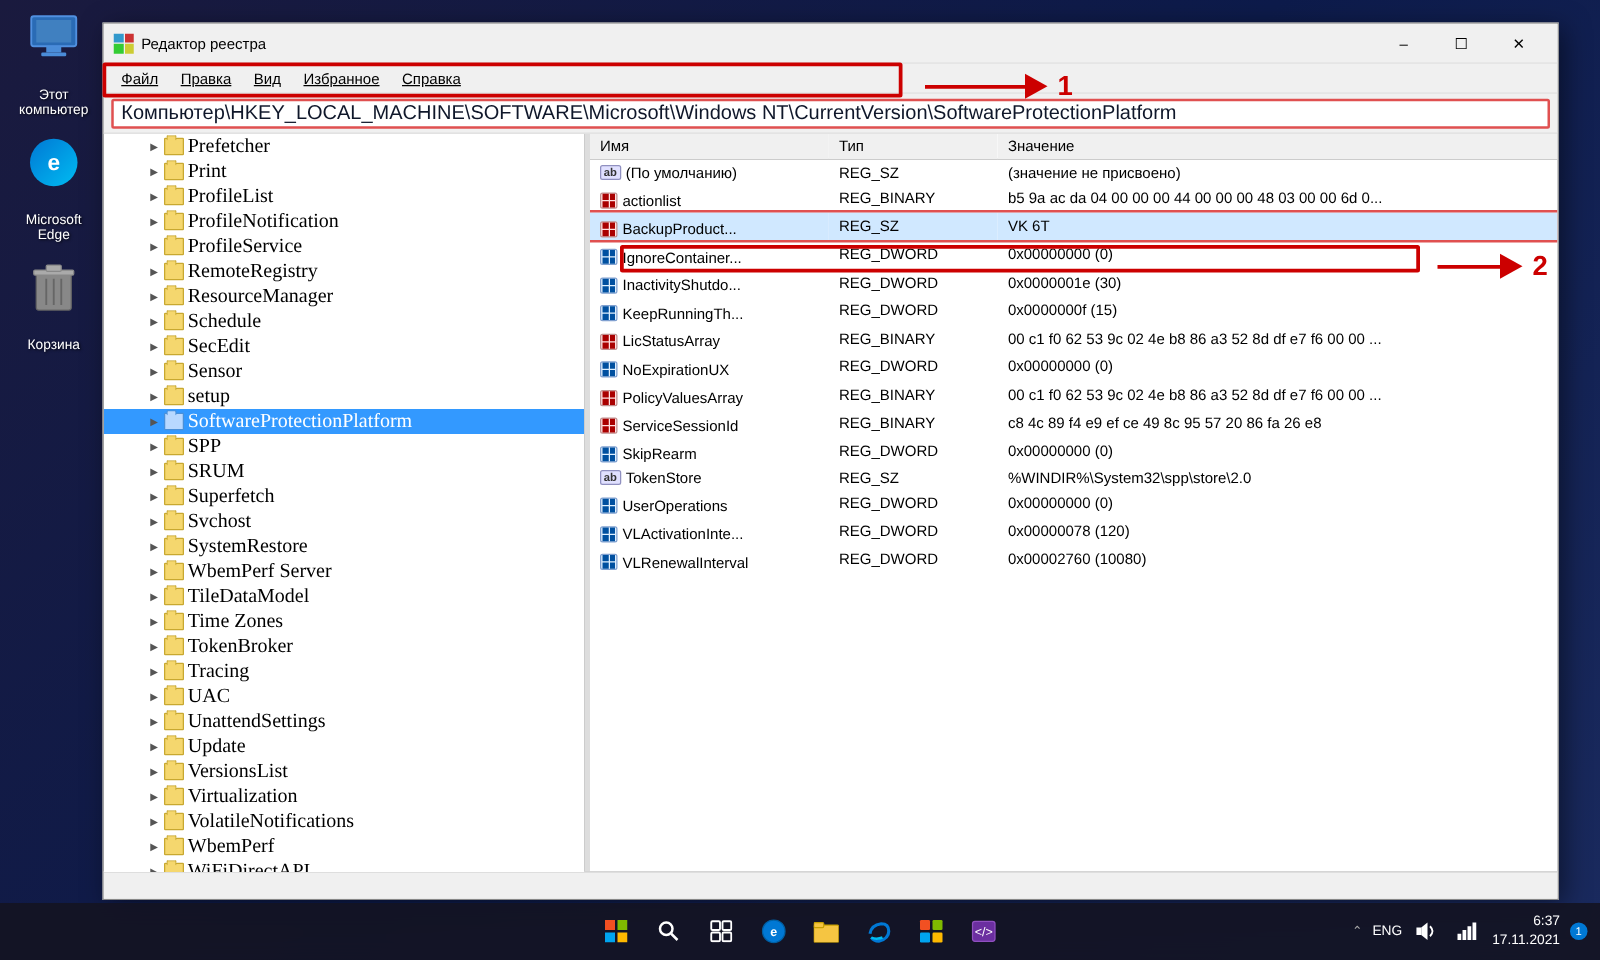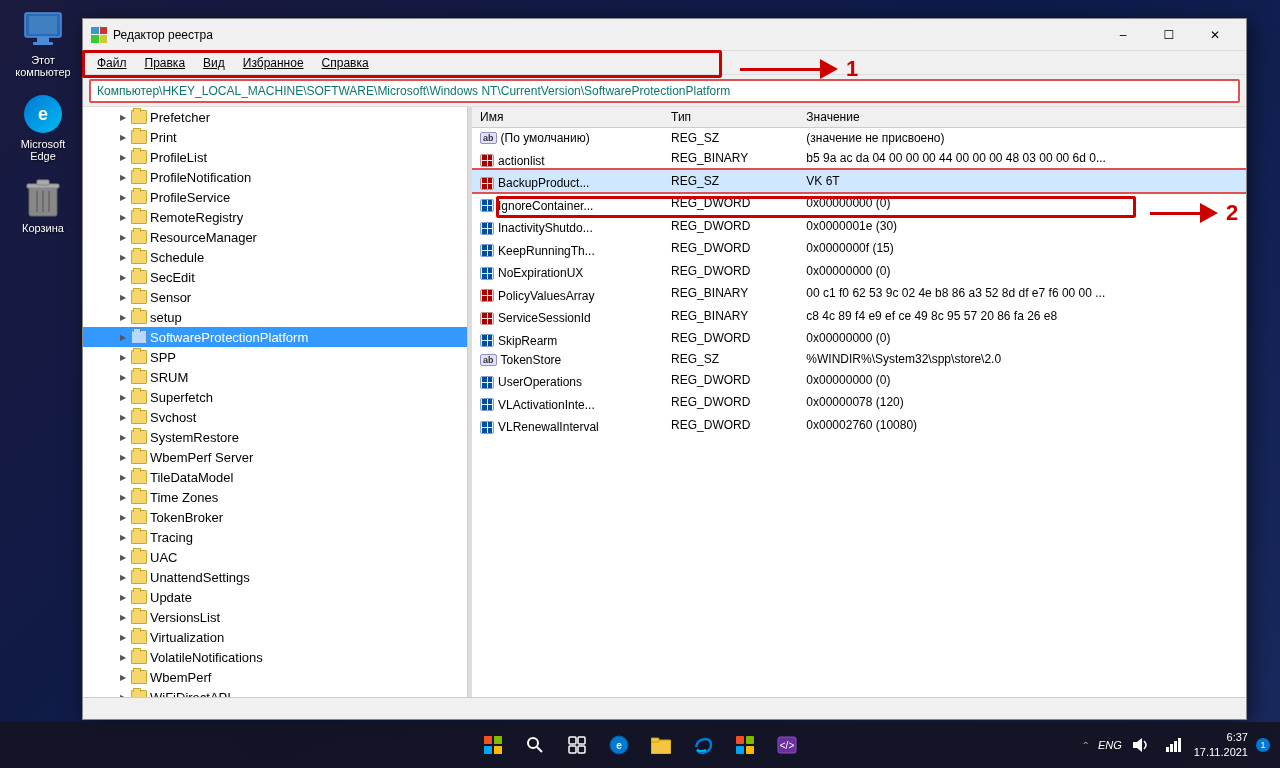--- a/index.html
+++ b/index.html
@@ -27,21 +27,21 @@
       top: 10px;
       display: flex;
       flex-direction: column;
       gap: 16px;
     }
     .desktop-icon {
       display: flex;
       flex-direction: column;
       align-items: center;
       width: 70px;
-      gap: 4px;
+      gap: 20px;
       cursor: pointer;
     }
     .desktop-icon .icon-img {
       width: 40px;
       height: 40px;
       display: flex;
       align-items: center;
       justify-content: center;
     }
     .desktop-icon .icon-label {
@@ -218,22 +218,22 @@
       border-bottom: 1px solid #ddd;
       gap: 4px;
     }
     .address-input {
       flex: 1;
       height: 24px;
       background: white;
       border: 2px solid #e05050;
       border-radius: 2px;
       padding: 0 6px;
-      font-size: 12px;
-      color: #0f766e;
+      font-size: 16px;
+      color: #0f172a;
       outline: none;
     }
 
     
     .main-content {
       flex: 1;
       display: flex;
       overflow: hidden;
     }
 
@@ -293,21 +293,21 @@
       border-radius: 1px 1px 0 0;
     }
     .tree-folder.selected-folder {
       background: #b8d8ff;
       border-color: #4a90d9;
     }
     .tree-folder.selected-folder::before {
       background: #b8d8ff;
       border-color: #4a90d9;
     }
-    .tree-label { font-size: 13px; }
+    .tree-label { font-size: 16px; font-family: Liberation Serif, serif; }
 
     
     .splitter {
       width: 4px;
       background: #ddd;
       cursor: col-resize;
     }
 
     
     .values-panel {
@@ -745,20 +745,30 @@
     <td><span class="reg-icon"><span class="reg-icon-dword">
                       <div></div>
                       <div></div>
                       <div></div>
                       <div></div>
                     </span> KeepRunningTh...</span></td>
     <td>REG_DWORD</td>
     <td>0x0000000f (15)</td>
   </tr>
               <tr>
+    <td><span class="reg-icon"><span class="reg-icon-bin">
+                      <div></div>
+                      <div></div>
+                      <div></div>
+                      <div></div>
+                    </span> LicStatusArray</span></td>
+    <td>REG_BINARY</td>
+    <td>00 c1 f0 62 53 9c 02 4e b8 86 a3 52 8d df e7 f6 00 00 ...</td>
+  </tr>
+              <tr>
     <td><span class="reg-icon"><span class="reg-icon-dword">
                       <div></div>
                       <div></div>
                       <div></div>
                       <div></div>
                     </span> NoExpirationUX</span></td>
     <td>REG_DWORD</td>
     <td>0x00000000 (0)</td>
   </tr>
               <tr>
@@ -915,21 +925,21 @@
       <div class="taskbar-btn">
         <svg width="20" height="20" viewBox="0 0 20 20">
           <rect x="1" y="2" width="18" height="16" rx="2" fill="#6b2fa0" stroke="#9050c0" stroke-width="1"></rect>
           <text x="10" y="14" text-anchor="middle" fill="white" font-size="10">&lt;/&gt;</text>
         </svg>
       </div>
     </div>
 
     <div class="taskbar-right">
       <span class="sys-arrow">⌃</span>
-      <span style="color:white;font-size:11px;font-style:italic;">ENG</span>
+      <span style="color:white;font-size:11px;">ENG</span>
 
       <div class="taskbar-btn" style="width:24px;height:24px;">
         <svg width="18" height="16" viewBox="0 0 18 16">
           <rect x="0" y="5" width="4" height="6" fill="white"></rect>
           <polygon points="4,5 9,1 9,15 4,11" fill="white"></polygon>
           <path d="M11 4 Q15 8 11 12" fill="none" stroke="white" stroke-width="1.5"></path>
         </svg>
       </div>
 
       <div class="taskbar-btn" style="width:24px;height:24px;">

